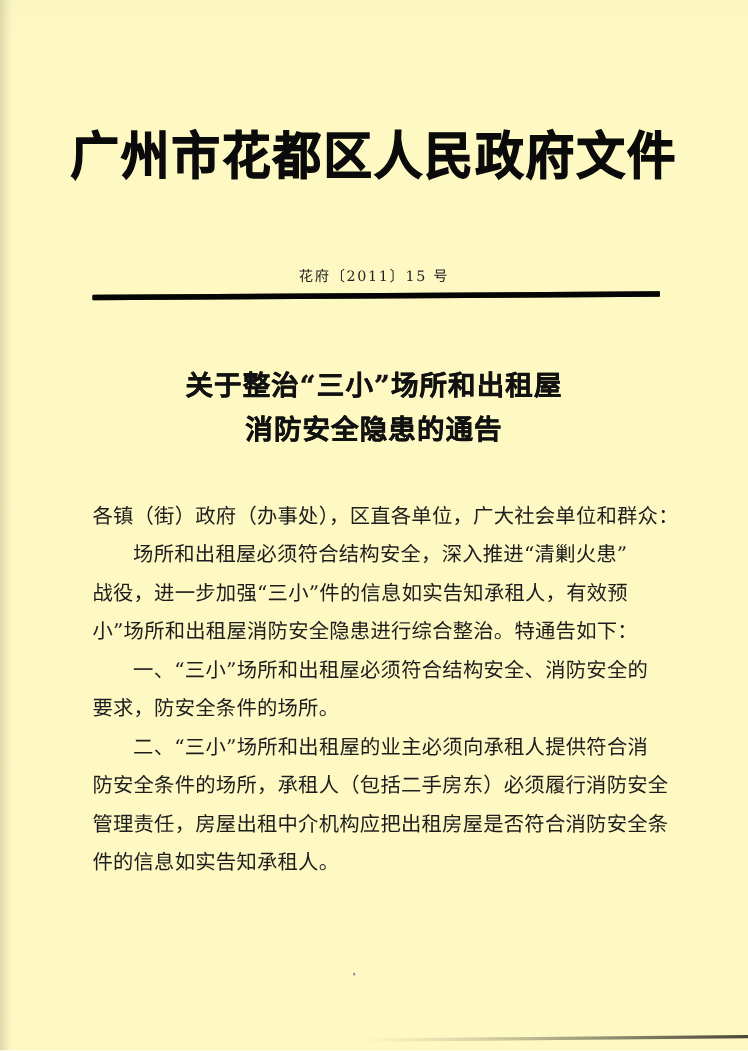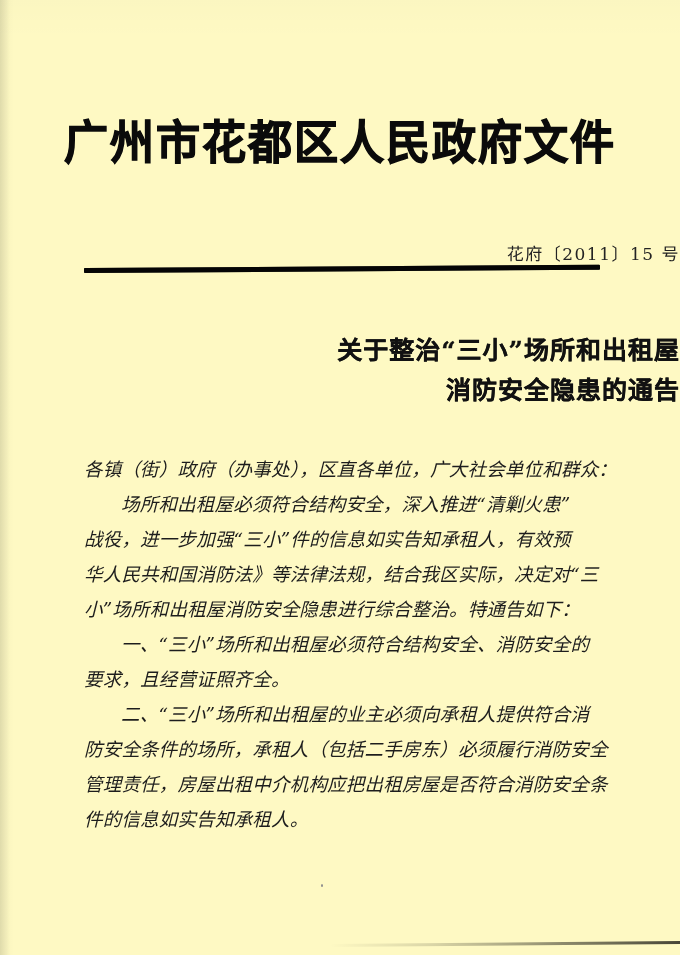--- a/index.html
+++ b/index.html
@@ -50,22 +50,22 @@
     transform: scaleY(1.06);
     white-space: nowrap;
   }
 
   
   .doc-number {
     position: absolute;
     left: 0;
     right: 0;
     top: 240px;
-    text-align: right;
-    font-size: 17px;
+    text-align: center;
+    font-size: 13px;
     letter-spacing: 1.5px;
     color: #232323;
   }
 
   
   .rule-wrap {
     position: absolute;
     left: 84px;
     top: 268px;
     width: 516px;
@@ -91,21 +91,20 @@
     font-size: 25px;
     font-weight: 700;
     line-height: 40px;
     letter-spacing: 1px;
     color: #121212;
     -webkit-text-stroke: 0.35px #121212;
   }
   .notice-heading .hline {
     display: block;
     white-space: nowrap;
-    text-align: right;
   }
 
   
   .body-text {
     position: absolute;
     left: 84px;
     top: 452px;
     width: 516px;
     font-size: 18.5px;
     line-height: 35px;
@@ -114,21 +113,20 @@
   }
 
   .para {
     margin: 0;
     text-align: justify;
     text-justify: inter-character;
   }
   .para .pline {
     display: block;
     white-space: nowrap;
-    font-style: italic;
   }
 
   
   .speck {
     position: absolute;
     background: #8d8d8d;
     border-radius: 50%;
     pointer-events: none;
   }
   .edge-artifact {
@@ -160,27 +158,26 @@
 
   <div class="body-text">
 
     <p class="para">
       <span class="pline">各镇（街）政府（办事处），区直各单位，广大社会单位和群众：</span>
     </p>
 
     <p class="para">
       <span class="pline" style="text-indent:2em;display:block;">场所和出租屋必须符合结构安全，深入推进“清剿火患”</span>
       <span class="pline">战役，进一步加强“三小”件的信息如实告知承租人，有效预</span>
-      <span class="pline">华人民共和国消防法》等法律法规，结合我区实际，决定对“三</span>
       <span class="pline">小”场所和出租屋消防安全隐患进行综合整治。特通告如下：</span>
     </p>
 
     <p class="para">
       <span class="pline" style="text-indent:2em;display:block;">一、“三小”场所和出租屋必须符合结构安全、消防安全的</span>
-      <span class="pline">要求，且经营证照齐全。</span>
+      <span class="pline">要求，防安全条件的场所。</span>
     </p>
 
     <p class="para">
       <span class="pline" style="text-indent:2em;display:block;">二、“三小”场所和出租屋的业主必须向承租人提供符合消</span>
       <span class="pline">防安全条件的场所，承租人（包括二手房东）必须履行消防安全</span>
       <span class="pline">管理责任，房屋出租中介机构应把出租房屋是否符合消防安全条</span>
       <span class="pline">件的信息如实告知承租人。</span>
     </p>
 
   </div>

